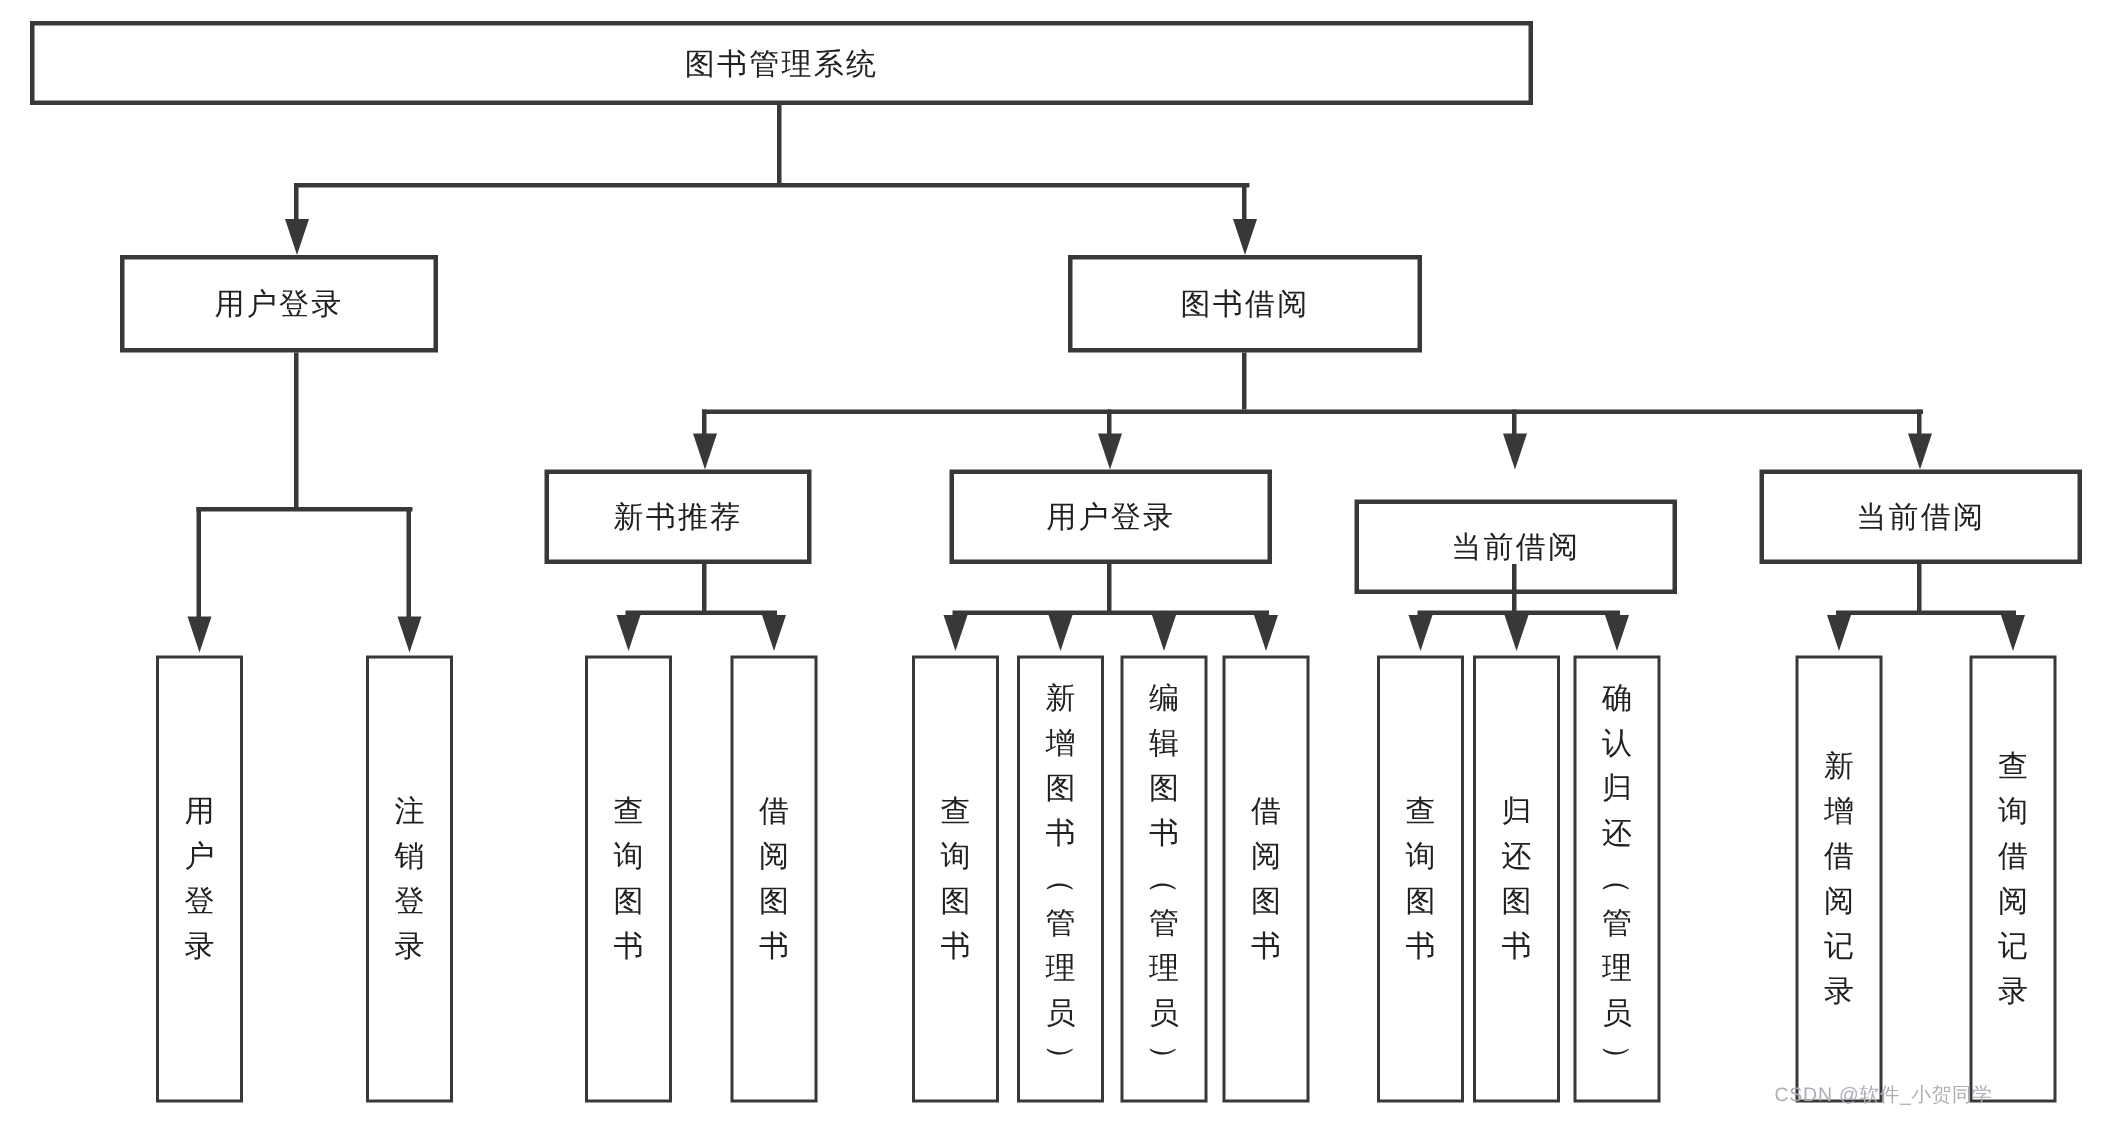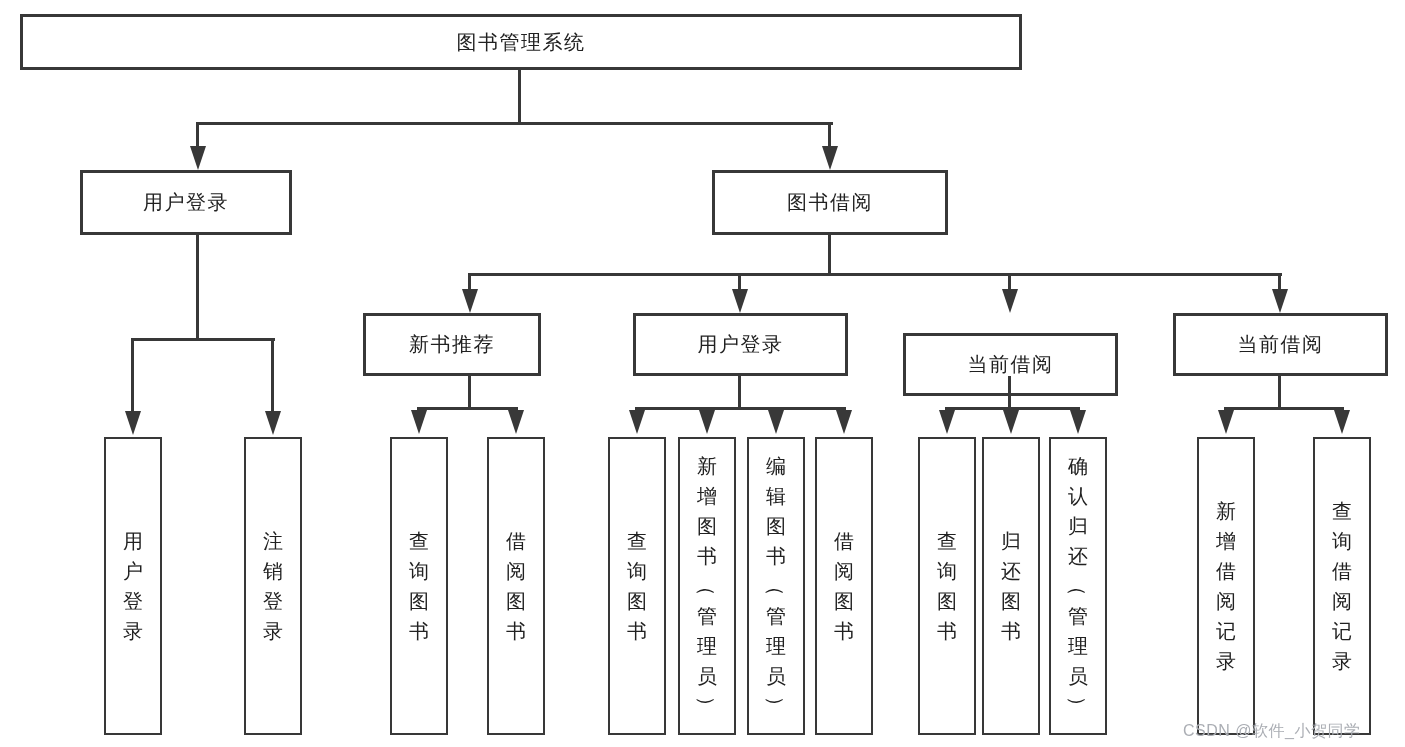--- a/index.html
+++ b/index.html
@@ -30,21 +30,21 @@
   .hline{ height:3px; }
   .vline{ width:3px; }
   .arrow{
     position:absolute; width:0; height:0;
     border-left:8px solid transparent;
     border-right:8px solid transparent;
     border-top:24px solid var(--line-color);
   }
   .watermark{
     position:absolute; left:1183px; top:721px;
-    font-size:16px; letter-spacing:0.5px; white-space:nowrap;
+    font-size:13px; letter-spacing:0.5px; white-space:nowrap;
     color:var(--watermark-color);
   }
 </style>
 </head>
 <body>
 
 <div class="canvas">
 
   <div class="box" style="left:20px; top:14px; width:1002px; height:56px;">
     <span class="lbl">图书管理系统</span>

